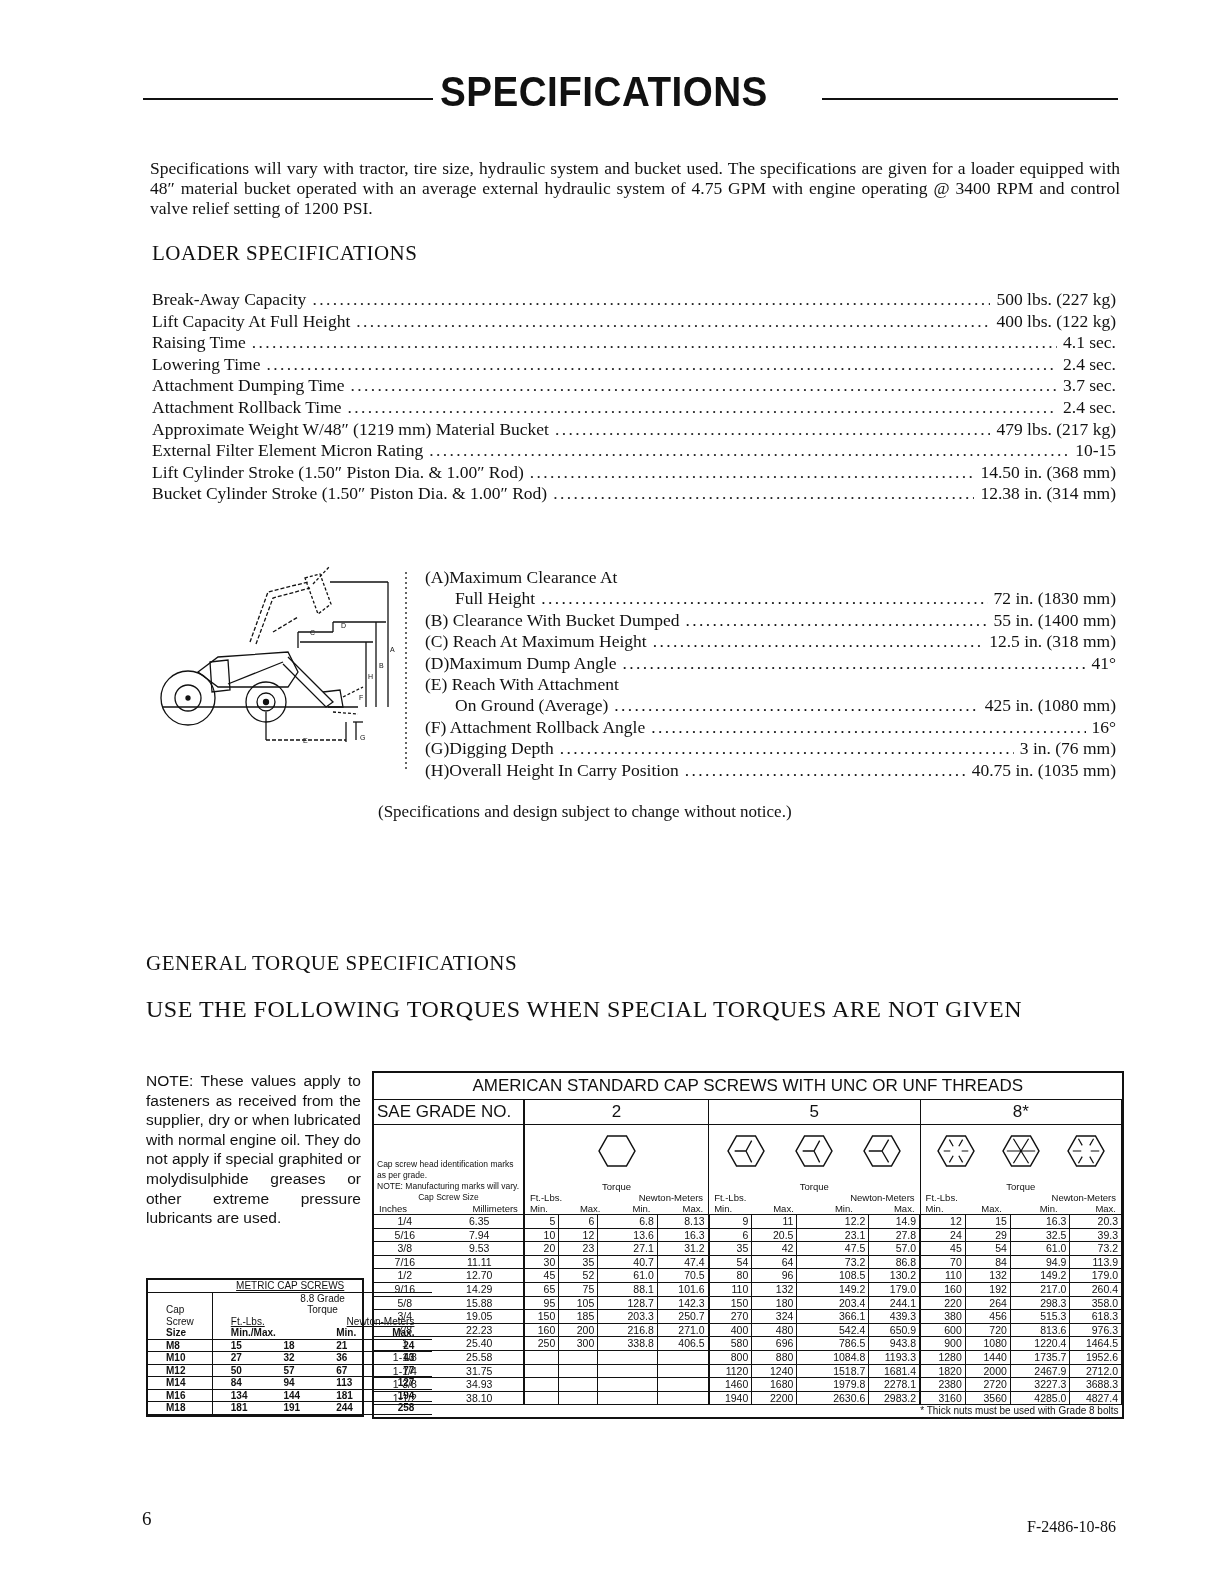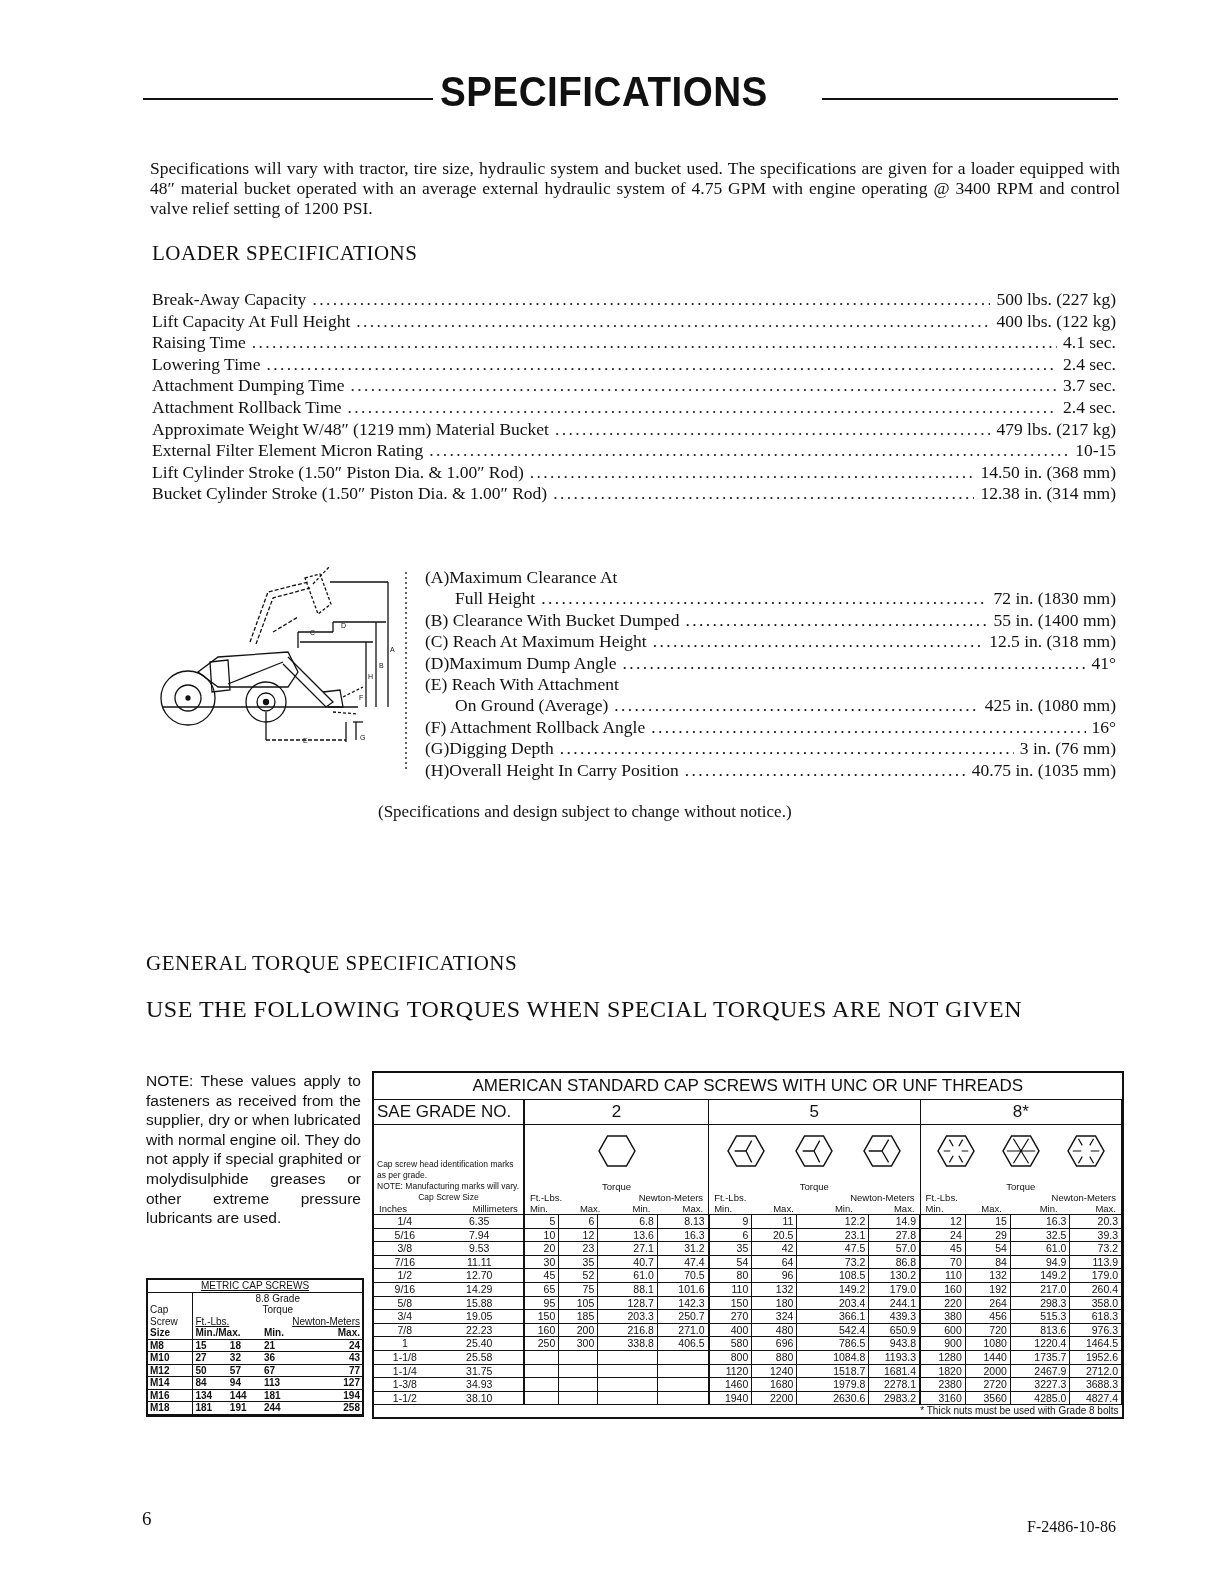--- a/index.html
+++ b/index.html
@@ -17,21 +17,21 @@
   .dim-list { position: absolute; left: 425px; top: 567px; width: 691px; }
   .dim-row { display: flex; align-items: baseline; font-size: 17.5px; line-height: 21.4px; white-space: nowrap; }
   .dim-row .lbl.indent { padding-left: 30px; }
   .dim-row .dots { flex: 1 1 auto; overflow: hidden; margin: 0 6px; }
   .dim-row .dots::after { content: ". . . . . . . . . . . . . . . . . . . . . . . . . . . . . . . . . . . . . . . . . . . . . . . . . . . . . . . . . . . . . . . . . . . . . . . . . . . . ."; letter-spacing: -1px; }
   .notice { position: absolute; left: 378px; top: 802px; font-size: 17px; }
   .note-block { position: absolute; left: 146px; top: 1071px; width: 215px; font-family: "Liberation Sans", sans-serif; font-size: 15.5px; line-height: 19.6px; text-align: justify; }
   
   .metric { position: absolute; left: 146px; top: 1278px; width: 214px; border: 2px solid #111; font-family: "Liberation Sans", sans-serif; font-size: 10px; }
   .metric table { border-collapse: collapse; width: 100%; }
-  .metric td { padding: 0 2px; line-height: 11.5px; }
+  .metric td { padding: 0 18px; line-height: 11.5px; }
   .metric .mt-title { text-align: center; text-decoration: underline; border-bottom: 1px solid #111; }
   .metric .b-r { border-right: 1px solid #111; }
   .metric .b-b td { border-bottom: 1px solid #111; font-weight: bold; }
   .metric .num { text-align: right; }
   
   .amer { position: absolute; left: 372px; top: 1071px; width: 748px; border: 2px solid #111; font-family: "Liberation Sans", sans-serif; }
   .amer table { border-collapse: collapse; width: 100%; table-layout: fixed; }
   .amer td { padding: 0 3px; font-size: 10.5px; line-height: 13.5px; }
   .amer .a-title { font-size: 17px; text-align: center; border-bottom: 1px solid #111; line-height: 26px; }
   .amer .grade-row td { font-size: 17px; line-height: 24px; border-bottom: 1px solid #111; border-right: 1px solid #111; text-align: center; }

